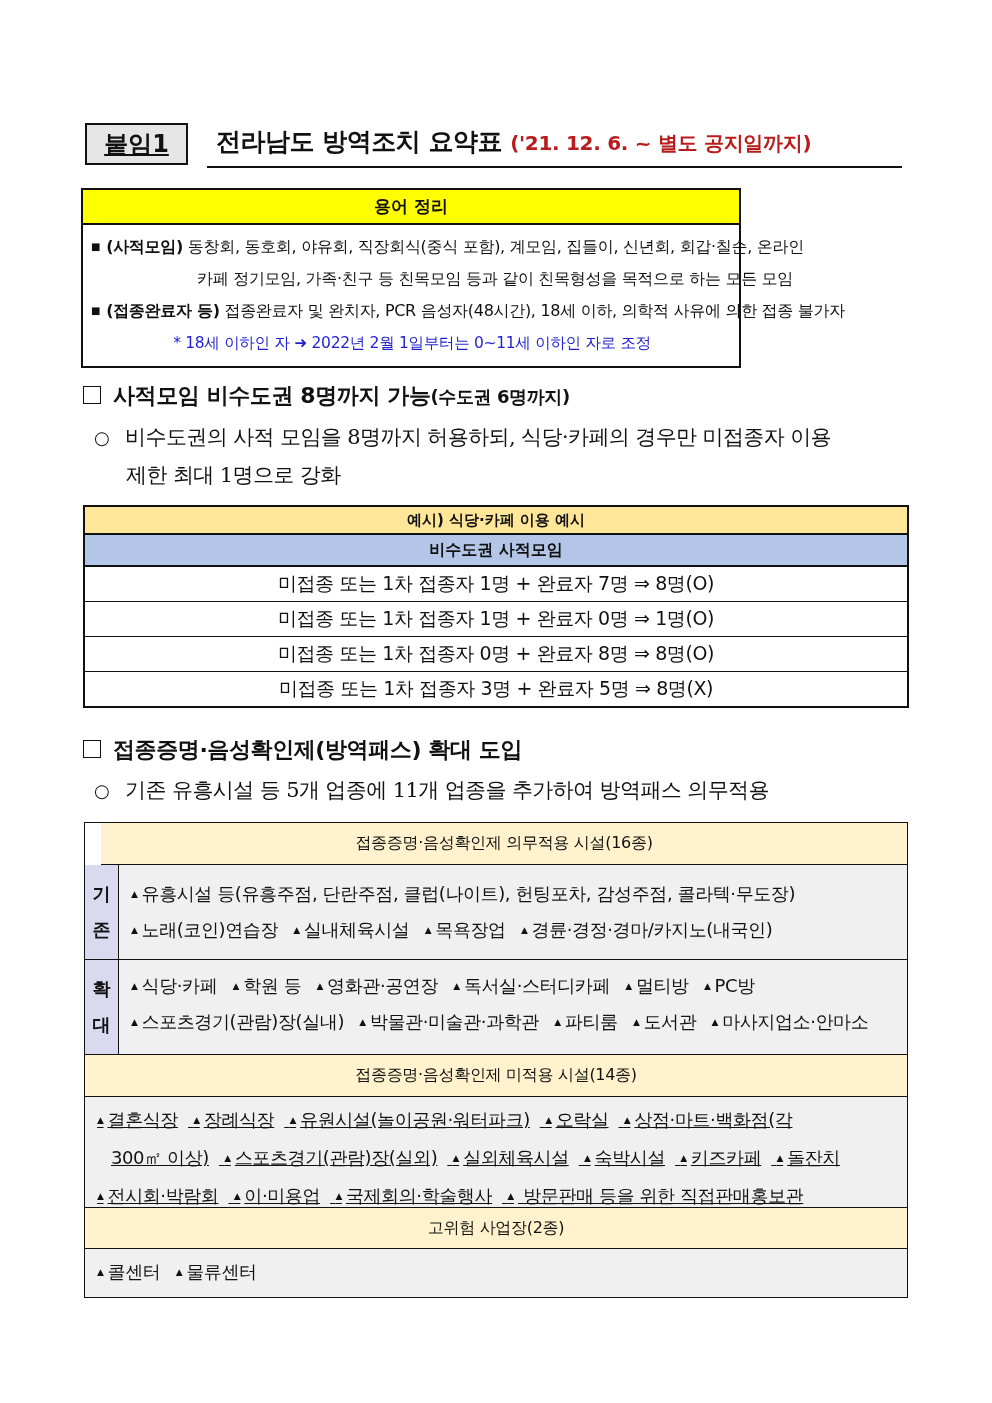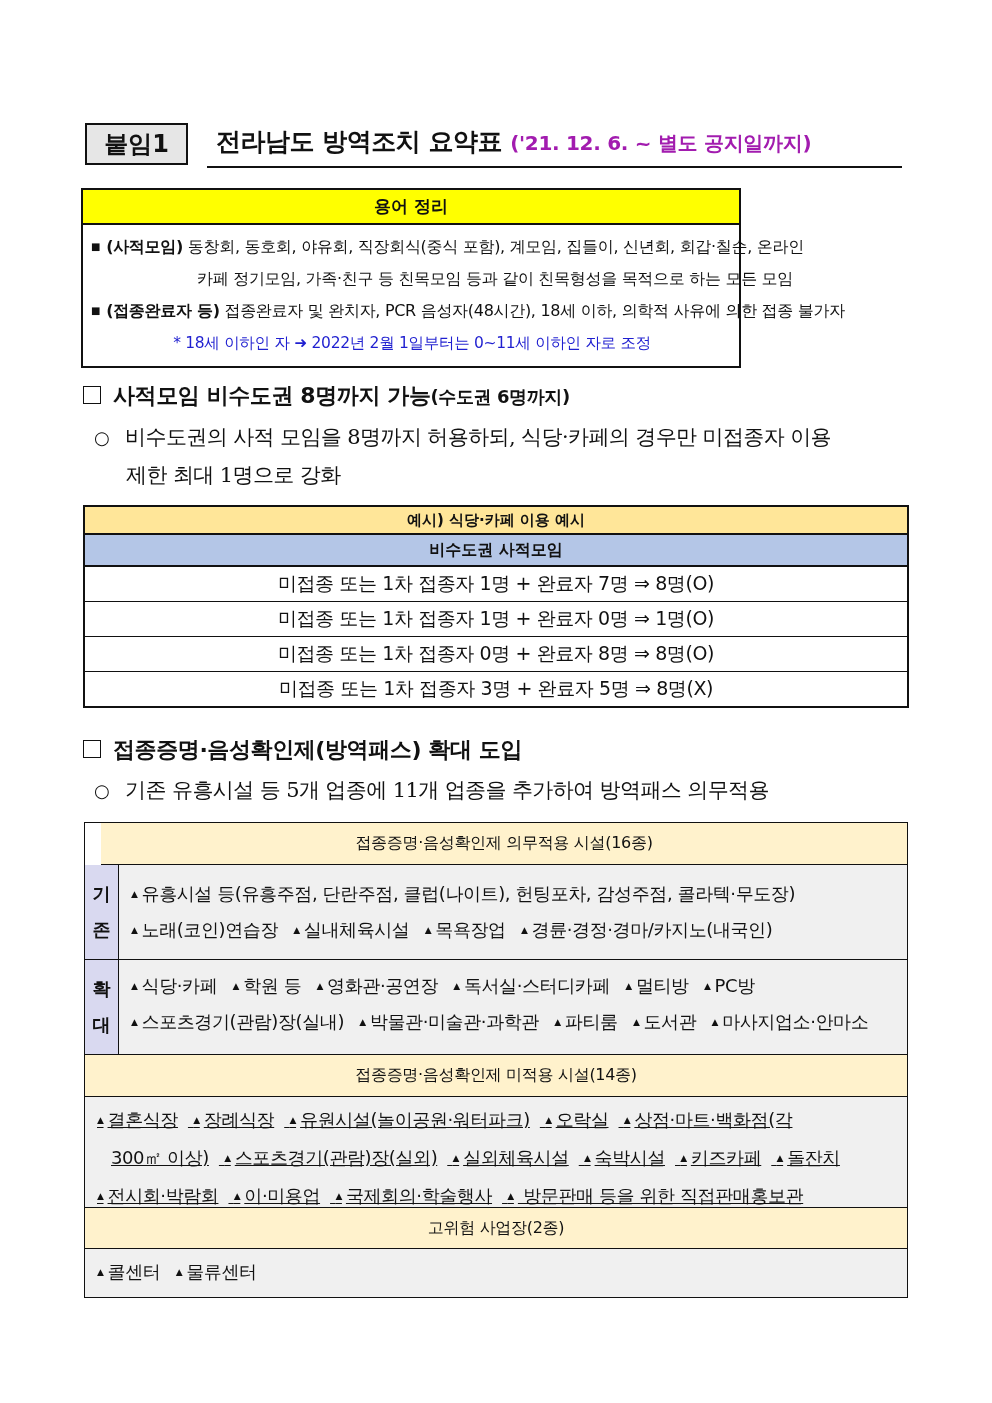--- a/index.html
+++ b/index.html
@@ -1,22 +1,22 @@
 <!DOCTYPE html>
 <html><head>
 <meta charset="utf-8">
 <style>
   html, body { margin: 0; padding: 0; background: #ffffff; }
   body { width: 992px; height: 1403px; position: relative; font-family: "DejaVu Sans", "Liberation Sans", sans-serif; color: #111; }
   .abs { position: absolute; }
 
   
-  .tag-box { left: 85px; top: 123px; width: 103px; height: 42px; background: #e6e6e6; border: 2px solid #111; box-sizing: border-box; display:flex; align-items:center; justify-content:center; font-weight: bold; font-size: 24px; }
+  .tag-box { left: 85px; top: 123px; width: 103px; height: 42px; background: #e6e6e6; border: 2px solid #111; box-sizing: border-box; display:flex; align-items:center; justify-content:center; font-weight: bold; font-size: 24px; text-decoration: underline; }
   .title { left: 216px; top: 125px; font-weight: bold; font-size: 25px; letter-spacing: -0.5px; white-space: nowrap; }
-  .title .sub { color: #a21caf; font-size: 20px; font-weight: bold; letter-spacing: -0.3px; }
+  .title .sub { color: #b91c1c; font-size: 20px; font-weight: bold; letter-spacing: -0.3px; }
   .title-rule { left: 207px; top: 166px; width: 695px; height: 2px; background: #111; }
 
   
   .gloss { left: 81px; top: 188px; width: 660px; height: 180px; border: 2px solid #111; box-sizing: border-box; }
   .gloss-head { height: 33px; background: #ffff00; border-bottom: 2px solid #111; display:flex; align-items:center; justify-content:center; font-weight: bold; font-size: 17px; }
   .gloss-body { padding: 6px 6px 0 8px; font-size: 16px; line-height: 32px; letter-spacing: -0.3px; }
   .gloss-line { white-space: nowrap; }
   .gloss-line b { font-weight: bold; }
   .gloss-indent { padding-left: 106px; }
   .gloss-note { color: #1f1fd0; text-align: center; font-size: 15.5px; }

